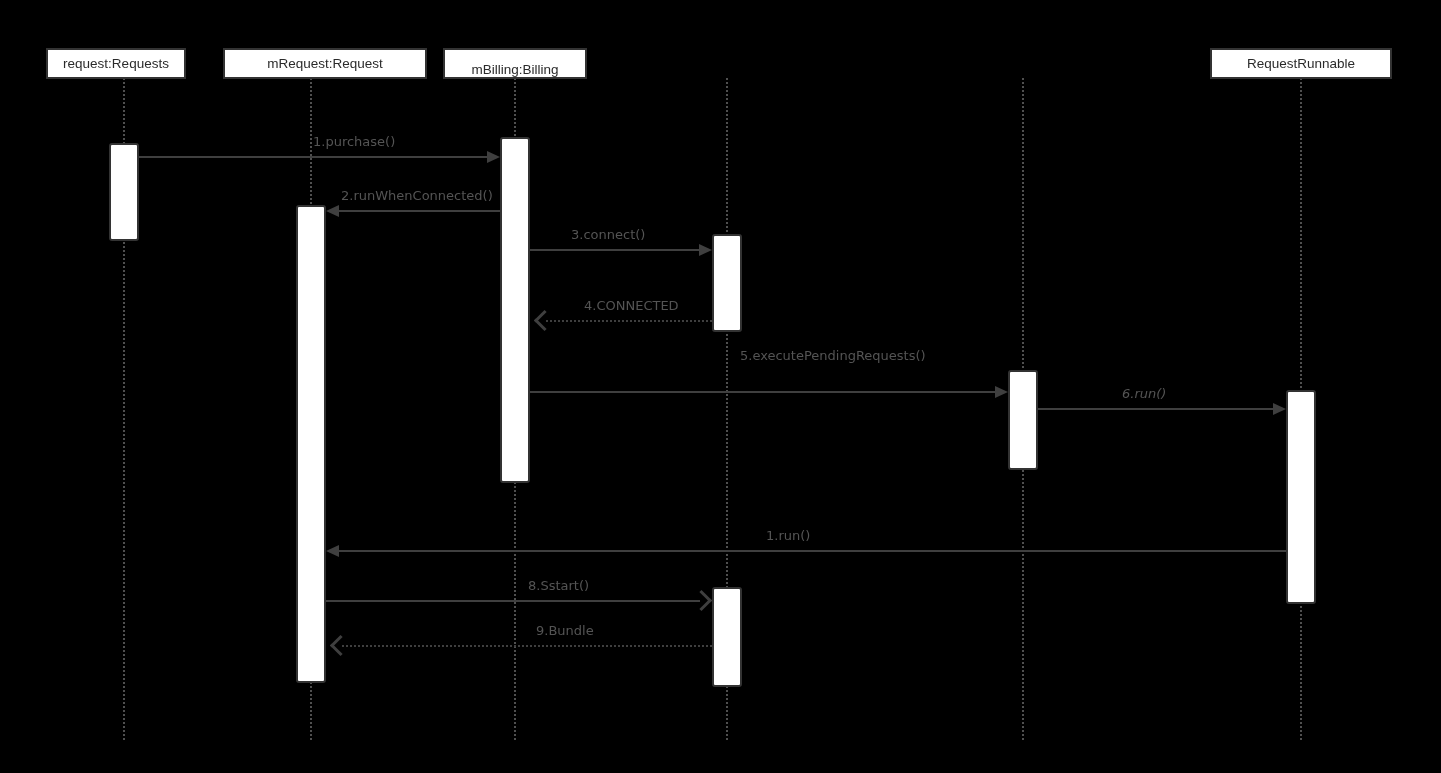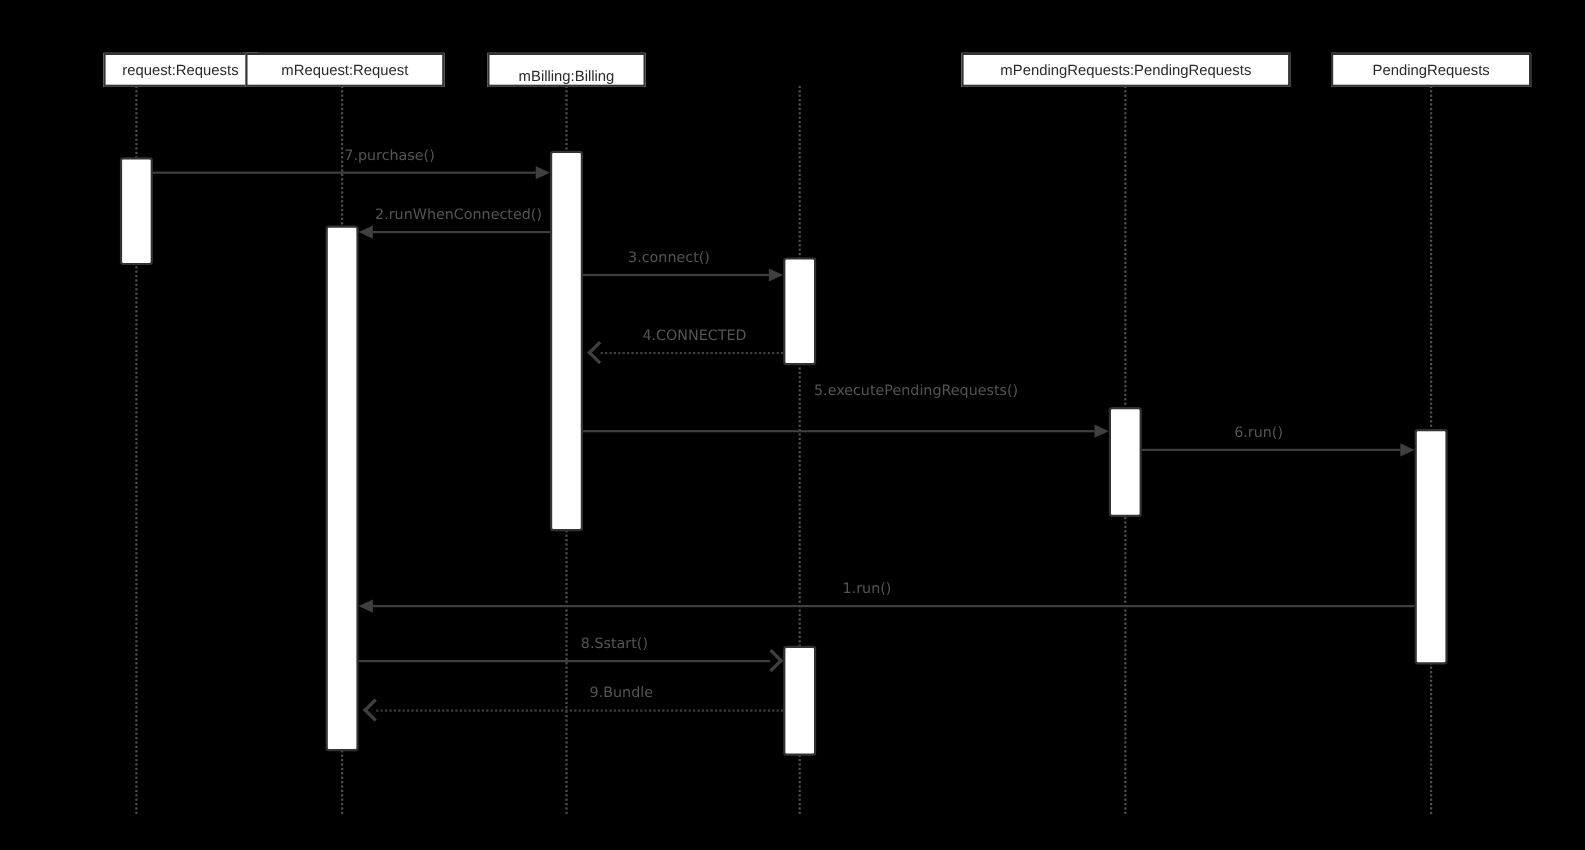--- a/index.html
+++ b/index.html
@@ -47,67 +47,64 @@
 
 <div class="canvas">
 
   <div class="lifeline" style="left:123px;top:78px;height:662px;"></div>
   <div class="lifeline" style="left:310px;top:78px;height:662px;"></div>
   <div class="lifeline" style="left:514px;top:78px;height:662px;"></div>
   <div class="lifeline" style="left:726px;top:78px;height:662px;"></div>
   <div class="lifeline" style="left:1022px;top:78px;height:662px;"></div>
   <div class="lifeline" style="left:1300px;top:78px;height:662px;"></div>
 
-  <div class="pbox" style="left:46px;width:140px;margin-left:48px;">
+  <div class="pbox" style="left:46px;width:140px;">
     <span>request:Requests</span>
   </div>
-  <div class="pbox" style="left:223px;width:181px;">
+  <div class="pbox" style="left:223px;width:204px;">
     <span>mRequest:Request</span>
   </div>
   <div class="pbox" style="left:443px;width:144px;align-items:flex-end;">
     <span>mBilling:Billing</span>
   </div>
-  <div class="pbox" style="left:874px;width:299px;">
-    <span>mPendingRequests:PendingRequests</span>
-  </div>
   <div class="pbox" style="left:1210px;width:182px;">
-    <span>PendingRequests</span>
+    <span>RequestRunnable</span>
   </div>
 
   <div class="act" style="left:109px;top:143px;height:98px;"></div>
   <div class="act" style="left:296px;top:205px;height:478px;"></div>
   <div class="act" style="left:500px;top:137px;height:346px;"></div>
   <div class="act" style="left:712px;top:234px;height:98px;"></div>
   <div class="act" style="left:1008px;top:370px;height:100px;"></div>
   <div class="act" style="left:1286px;top:390px;height:214px;"></div>
   <div class="act" style="left:712px;top:587px;height:100px;"></div>
 
   <div class="mline" style="left:139px;top:156px;width:348px;"></div>
   <div class="tri r" style="left:487px;top:151px;"></div>
-  <div class="mlabel" style="left:313px;top:134px;">7.purchase()</div>
+  <div class="mlabel" style="left:313px;top:134px;">1.purchase()</div>
 
   <div class="mline" style="left:339px;top:210px;width:161px;"></div>
   <div class="tri l" style="left:326px;top:205px;"></div>
   <div class="mlabel" style="left:341px;top:188px;">2.runWhenConnected()</div>
 
   <div class="mline" style="left:530px;top:249px;width:169px;"></div>
   <div class="tri r" style="left:699px;top:244px;"></div>
   <div class="mlabel" style="left:571px;top:227px;">3.connect()</div>
 
   <div class="mline dotted" style="left:546px;top:320px;width:166px;"></div>
   <div class="chev l" style="left:537px;top:313px;"></div>
   <div class="mlabel" style="left:584px;top:298px;text-align:right;">4.CONNECTED</div>
 
   <div class="mline" style="left:530px;top:391px;width:465px;"></div>
   <div class="tri r" style="left:995px;top:386px;"></div>
   <div class="mlabel" style="left:740px;top:348px;">5.executePendingRequests()</div>
 
   <div class="mline" style="left:1038px;top:408px;width:235px;"></div>
   <div class="tri r" style="left:1273px;top:403px;"></div>
-  <div class="mlabel" style="left:1122px;top:386px;">6.run()</div>
+  <div class="mlabel" style="left:1122px;top:386px;font-style:italic;">6.run()</div>
 
   <div class="mline" style="left:339px;top:550px;width:947px;"></div>
   <div class="tri l" style="left:326px;top:545px;"></div>
   <div class="mlabel" style="left:766px;top:528px;">1.run()</div>
 
   <div class="mline" style="left:326px;top:600px;width:374px;"></div>
   <div class="chev r" style="left:694px;top:593px;"></div>
   <div class="mlabel" style="left:528px;top:578px;">8.Sstart()</div>
 
   <div class="mline dotted" style="left:342px;top:645px;width:370px;"></div>

